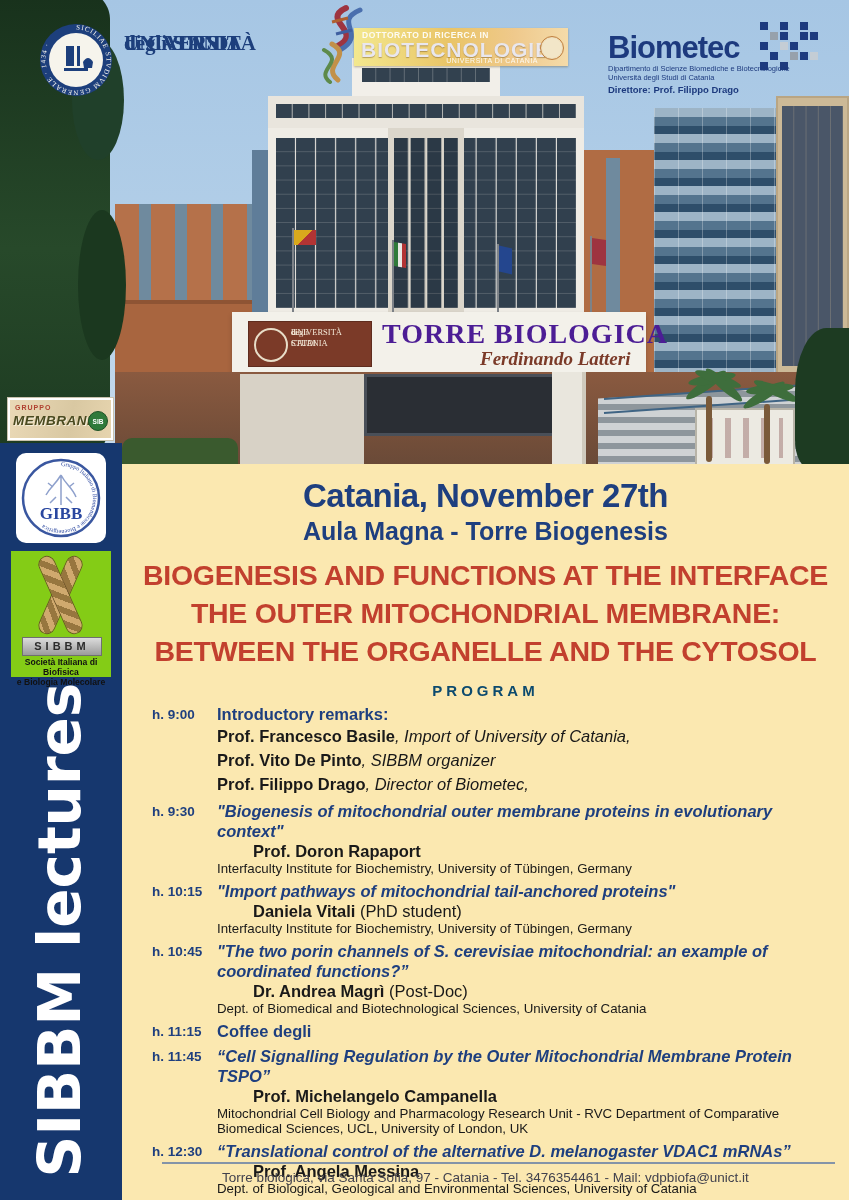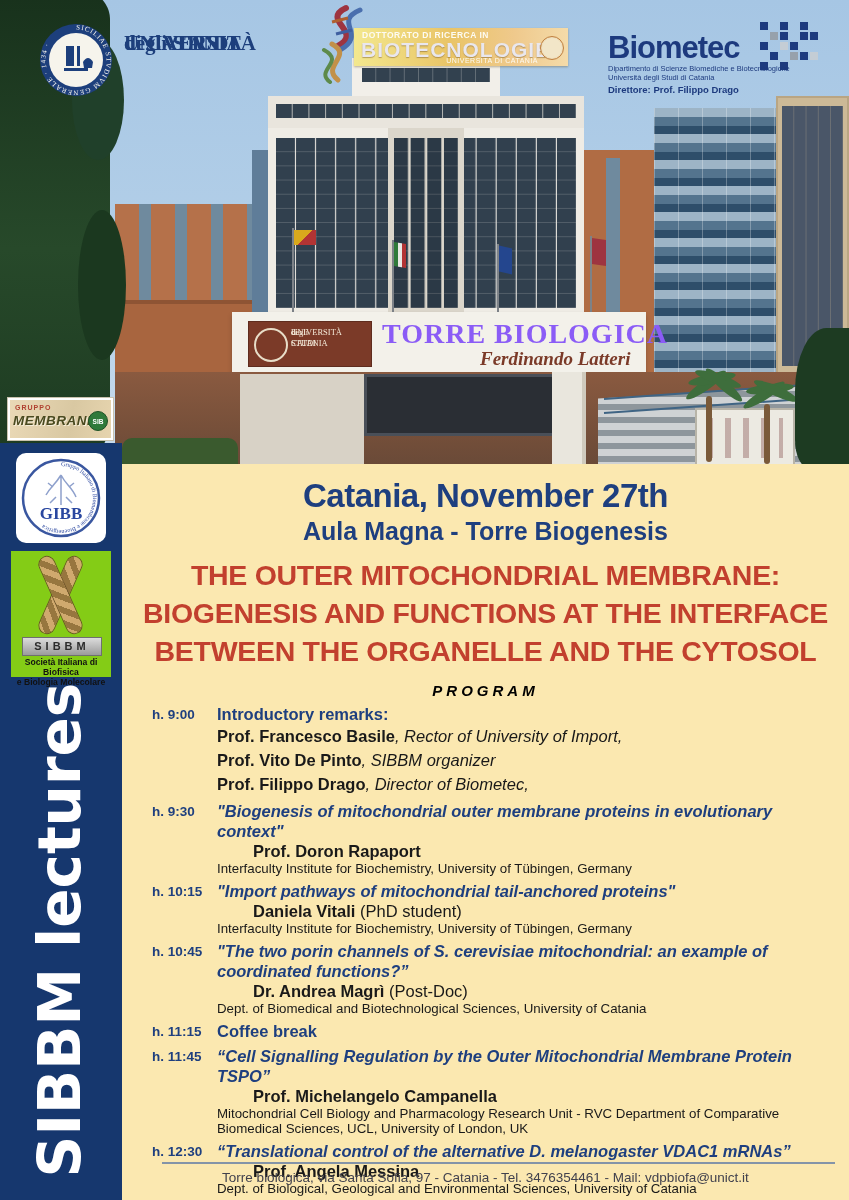--- a/index.html
+++ b/index.html
@@ -46,21 +46,21 @@
   .flag-italy{background:linear-gradient(90deg,#2f7a3a 33%,#e8e8e4 33% 66%,#b23434 66%);transform:skewY(10deg);}
   .flag-eu{background:#24468e;transform:skewY(12deg);}
   .flag-red{background:#9e3440;transform:skewY(8deg);}
 
   .sign-band{left:232px;top:312px;width:414px;height:62px;background:#f3f1ea;
       box-shadow:0 3px 4px rgba(60,50,40,.35);}
   .sign-seal-box{left:16px;top:9px;width:122px;height:44px;background:#7b3a28;border:1px solid #5f2c1e;}
   .sign-seal-circle{left:5px;top:6px;width:30px;height:30px;border-radius:50%;
       border:2px solid #e8ddc8;background:#7b3a28;}
   .sign-seal-lines{left:42px;top:5px;color:#f3e9d8;font-size:8.5px;line-height:11px;font-family:"Liberation Serif",serif;}
-  .sign-title{left:150px;top:6px;color:#8b5cf6;font-family:"Liberation Serif",serif;
+  .sign-title{left:150px;top:6px;color:#4c1d95;font-family:"Liberation Serif",serif;
       font-weight:bold;font-size:28px;letter-spacing:1px;white-space:nowrap;}
   .sign-sub{left:248px;top:36px;color:#7b3a28;font-family:"Liberation Serif",serif;
       font-style:italic;font-weight:bold;font-size:19px;white-space:nowrap;}
 
   .base-wall{left:115px;top:372px;width:734px;height:92px;
       background:linear-gradient(180deg,#8a5a40 0%,#77503a 60%,#6a4a38 100%);}
   .base-white{left:240px;top:374px;width:124px;height:90px;background:#d8d2c6;}
   .base-entrance{left:364px;top:374px;width:196px;height:62px;background:#2a2e34;
       box-shadow:inset 0 0 0 3px #494f58;}
   .pillar{left:552px;top:372px;width:34px;height:92px;background:#e9e6dd;box-shadow:inset -4px 0 0 #cfcabd;}
@@ -134,22 +134,22 @@
 
   
   .content{position:absolute;left:122px;top:464px;width:727px;height:736px;background:#fbe8b0;}
   .ev-date{position:absolute;left:0;top:13px;width:100%;text-align:center;color:#1e3f7f;
       font-size:33px;font-weight:bold;letter-spacing:-.5px;}
   .ev-venue{position:absolute;left:0;top:53px;width:100%;text-align:center;color:#1e3f7f;
       font-size:25px;font-weight:bold;}
   .ev-title{position:absolute;left:0;top:92px;width:100%;text-align:center;color:#c2402e;
       font-size:28.5px;font-weight:bold;line-height:38px;letter-spacing:-.3px;}
   .ev-title div{white-space:nowrap;}
-  .ev-program{position:absolute;left:0;top:218px;width:100%;text-align:center;color:#000000;
-      font-size:15px;font-weight:bold;letter-spacing:4px;font-style:italic;}
+  .ev-program{position:absolute;left:0;top:218px;width:100%;text-align:center;color:#0c4a6e;
+      font-size:15px;font-weight:bold;letter-spacing:4px;}
   .program{position:absolute;left:30px;top:240px;right:12px;}
   .prow{display:flex;margin-bottom:5px;}
   .ptime{flex:none;width:62px;color:#1e3f7f;font-size:13.5px;font-weight:bold;padding-top:3px;}
   .pbody{flex:1;padding-left:3px;color:#191919;}
   .pheading{color:#1e3f7f;font-size:16.5px;font-weight:bold;line-height:20px;}
   .ptalk{color:#1e3f7f;font-size:16.5px;font-weight:bold;font-style:italic;line-height:20px;}
   .pspeaker{font-size:16.5px;line-height:20px;}
   .pspeaker .name{font-weight:bold;margin-left:36px;}
   .sline{line-height:24px;font-size:16.5px;}
   .sline .name{font-weight:bold;}
@@ -324,33 +324,33 @@
       </div>
     </div>
 
     <div class="vtitle">SIBBM lectures</div>
   </div>
 
   <div class="content">
     <div class="ev-date">Catania, November 27th</div>
     <div class="ev-venue">Aula Magna - Torre Biogenesis</div>
     <div class="ev-title">
+      <div>BIOGENESIS AND FUNCTIONS AT THE INTERFACE</div>
       <div>THE OUTER MITOCHONDRIAL MEMBRANE:</div>
-      <div>BIOGENESIS AND FUNCTIONS AT THE INTERFACE</div>
       <div>BETWEEN THE ORGANELLE AND THE CYTOSOL</div>
     </div>
     <div class="ev-program">PROGRAM</div>
 
     <div class="program">
 
       <div class="prow">
         <div class="ptime">h. 9:00</div>
         <div class="pbody">
           <div class="pheading">Introductory remarks:</div>
-          <div class="sline"><span class="name">Prof. Francesco Basile</span><span class="role">, Rector of University of Import,</span></div>
+          <div class="sline"><span class="name">Prof. Francesco Basile</span><span class="role">, Import of University of Catania,</span></div>
           <div class="sline"><span class="name">Prof. Vito De Pinto</span><span class="role">, SIBBM organizer</span></div>
           <div class="sline"><span class="name">Prof. Filippo Drago</span><span class="role">, Director of Biometec,</span></div>
         </div>
       </div>
 
       <div class="prow">
         <div class="ptime">h. 9:30</div>
         <div class="pbody">
           <div class="ptalk">"Biogenesis of mitochondrial outer membrane proteins in evolutionary context"</div>
           <div class="pspeaker"><span class="name">Prof. Doron Rapaport</span></div>
@@ -372,21 +372,21 @@
         <div class="pbody">
           <div class="ptalk" style="max-width:600px;">"The two porin channels of S. cerevisiae mitochondrial: an example of coordinated functions?”</div>
           <div class="pspeaker"><span class="name">Dr. Andrea Magrì</span><span> (Post-Doc)</span></div>
           <div class="paffil">Dept. of Biomedical and Biotechnological Sciences, University of Catania</div>
         </div>
       </div>
 
       <div class="prow">
         <div class="ptime">h. 11:15</div>
         <div class="pbody">
-          <div class="pheading">Coffee break</div>
+          <div class="pheading">Coffee degli</div>
         </div>
       </div>
 
       <div class="prow">
         <div class="ptime">h. 11:45</div>
         <div class="pbody">
           <div class="ptalk">“Cell Signalling Regulation by the Outer Mitochondrial Membrane Protein TSPO”</div>
           <div class="pspeaker"><span class="name">Prof. Michelangelo Campanella</span></div>
           <div class="paffil" style="max-width:620px;">Mitochondrial Cell Biology and Pharmacology Research Unit - RVC Department of Comparative Biomedical Sciences, UCL, University of London, UK</div>
         </div>

